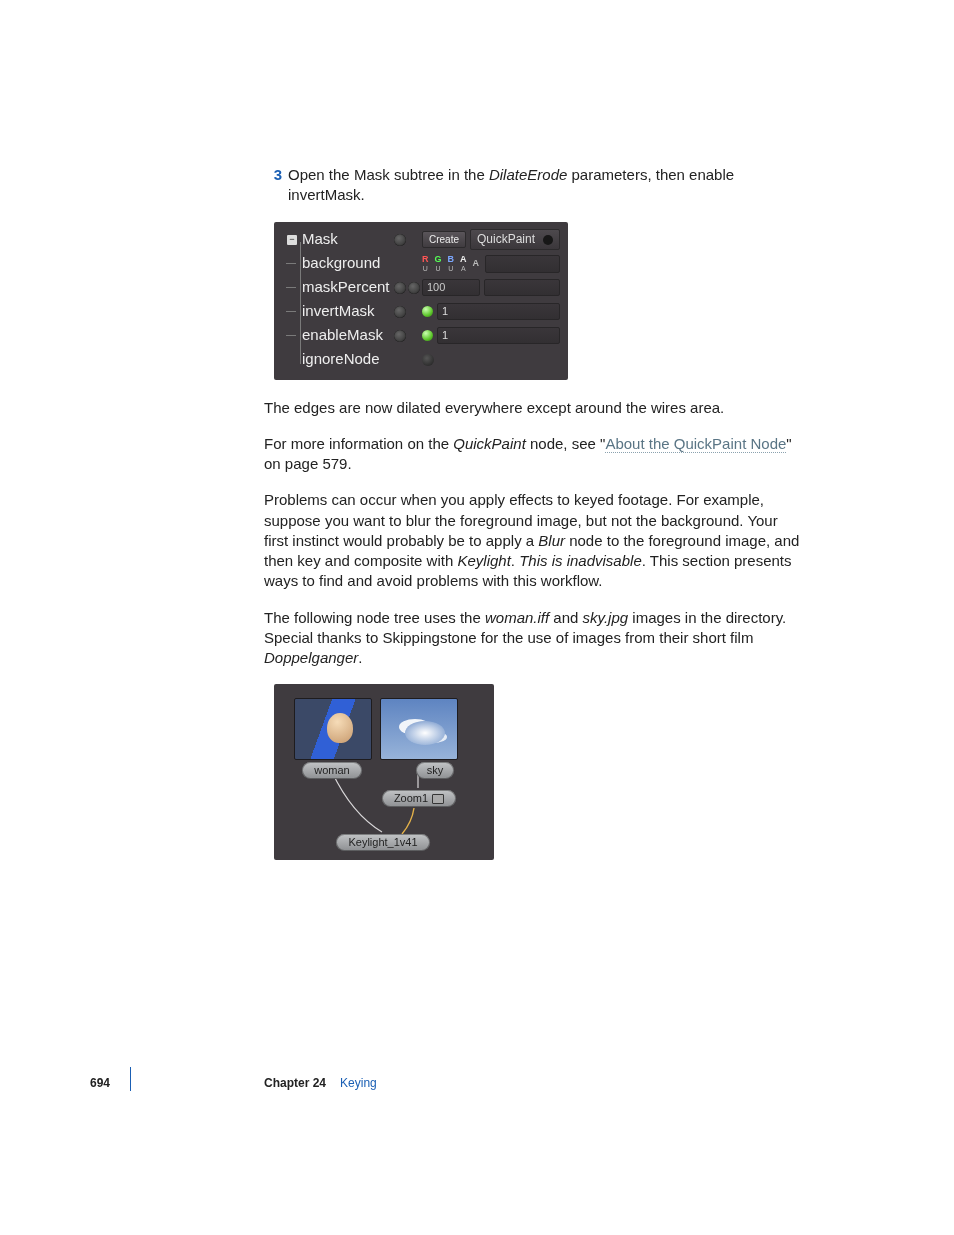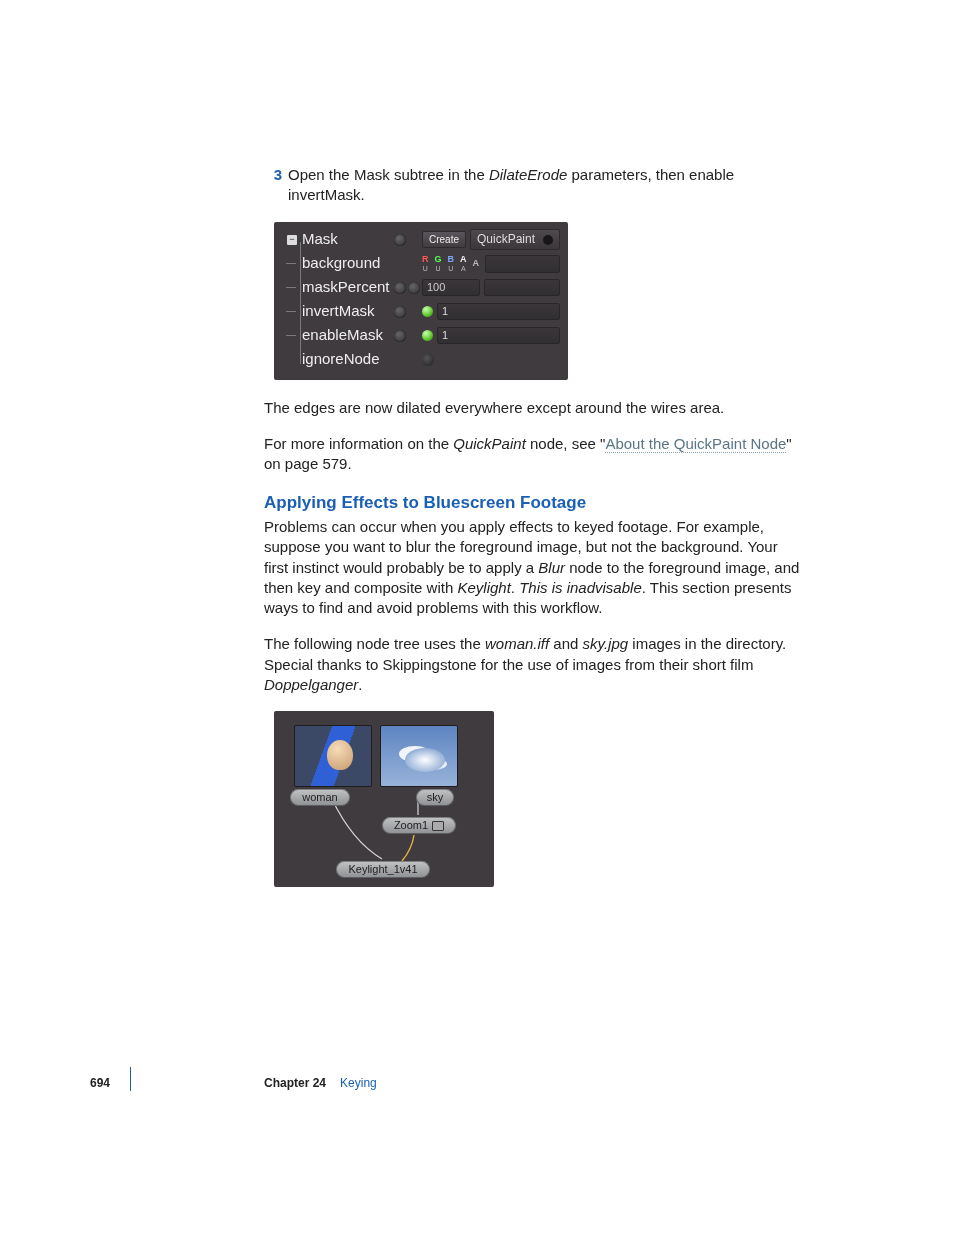--- a/index.html
+++ b/index.html
@@ -418,39 +418,38 @@
         </div>
       </div>
     </div>
 
     <p class="para">The edges are now dilated everywhere except around the wires area.</p>
 
     <p class="para">
       <span>For more information on the </span><span class="italic">QuickPaint</span><span> node, see "</span><a href="#" class="link">About the QuickPaint Node</a><span>" on page 579.</span>
     </p>
 
-    <div class="section-head">Applying Effects to Bluescreen Footage</div>
 
     <p class="para">
       <span>Problems can occur when you apply effects to keyed footage. For example, suppose you want to blur the foreground image, but not the background. Your first instinct would probably be to apply a </span><span class="italic">Blur</span><span> node to the foreground image, and then key and composite with </span><span class="italic">Keylight</span><span>. </span><span class="italic">This is inadvisable</span><span>. This section presents ways to find and avoid problems with this workflow.</span>
     </p>
 
     <p class="para">
       <span>The following node tree uses the </span><span class="italic">woman.iff</span><span> and </span><span class="italic">sky.jpg</span><span> images in the directory. Special thanks to Skippingstone for the use of images from their short film </span><span class="italic">Doppelganger</span><span>.</span>
     </p>
 
     <div class="node-tree">
       <svg class="wires">
         <path d="M 58 88 Q 78 130 108 148" stroke="#d9d7d9" stroke-width="1.2" fill="none"></path>
         <path d="M 144 88 L 144 104" stroke="#d9d7d9" stroke-width="1.2" fill="none"></path>
         <path d="M 140 124 Q 138 138 128 150" stroke="#e4b24a" stroke-width="1.4" fill="none"></path>
       </svg>
       <div class="thumb thumb-woman"></div>
       <div class="thumb thumb-sky"></div>
-      <div class="node-pill" style="left:16px; top:78px; width:60px;">woman</div>
+      <div class="node-pill" style="left:28px; top:78px; width:60px;">woman</div>
       <div class="node-pill" style="left:142px; top:78px; width:38px;">sky</div>
       <div class="node-pill" style="left:108px; top:106px; width:74px;">
         <span>Zoom1</span>
         <span class="port-icon"></span>
       </div>
       <div class="node-pill" style="left:62px; top:150px; width:94px;">Keylight_1v41</div>
     </div>
 
   </div>
 

